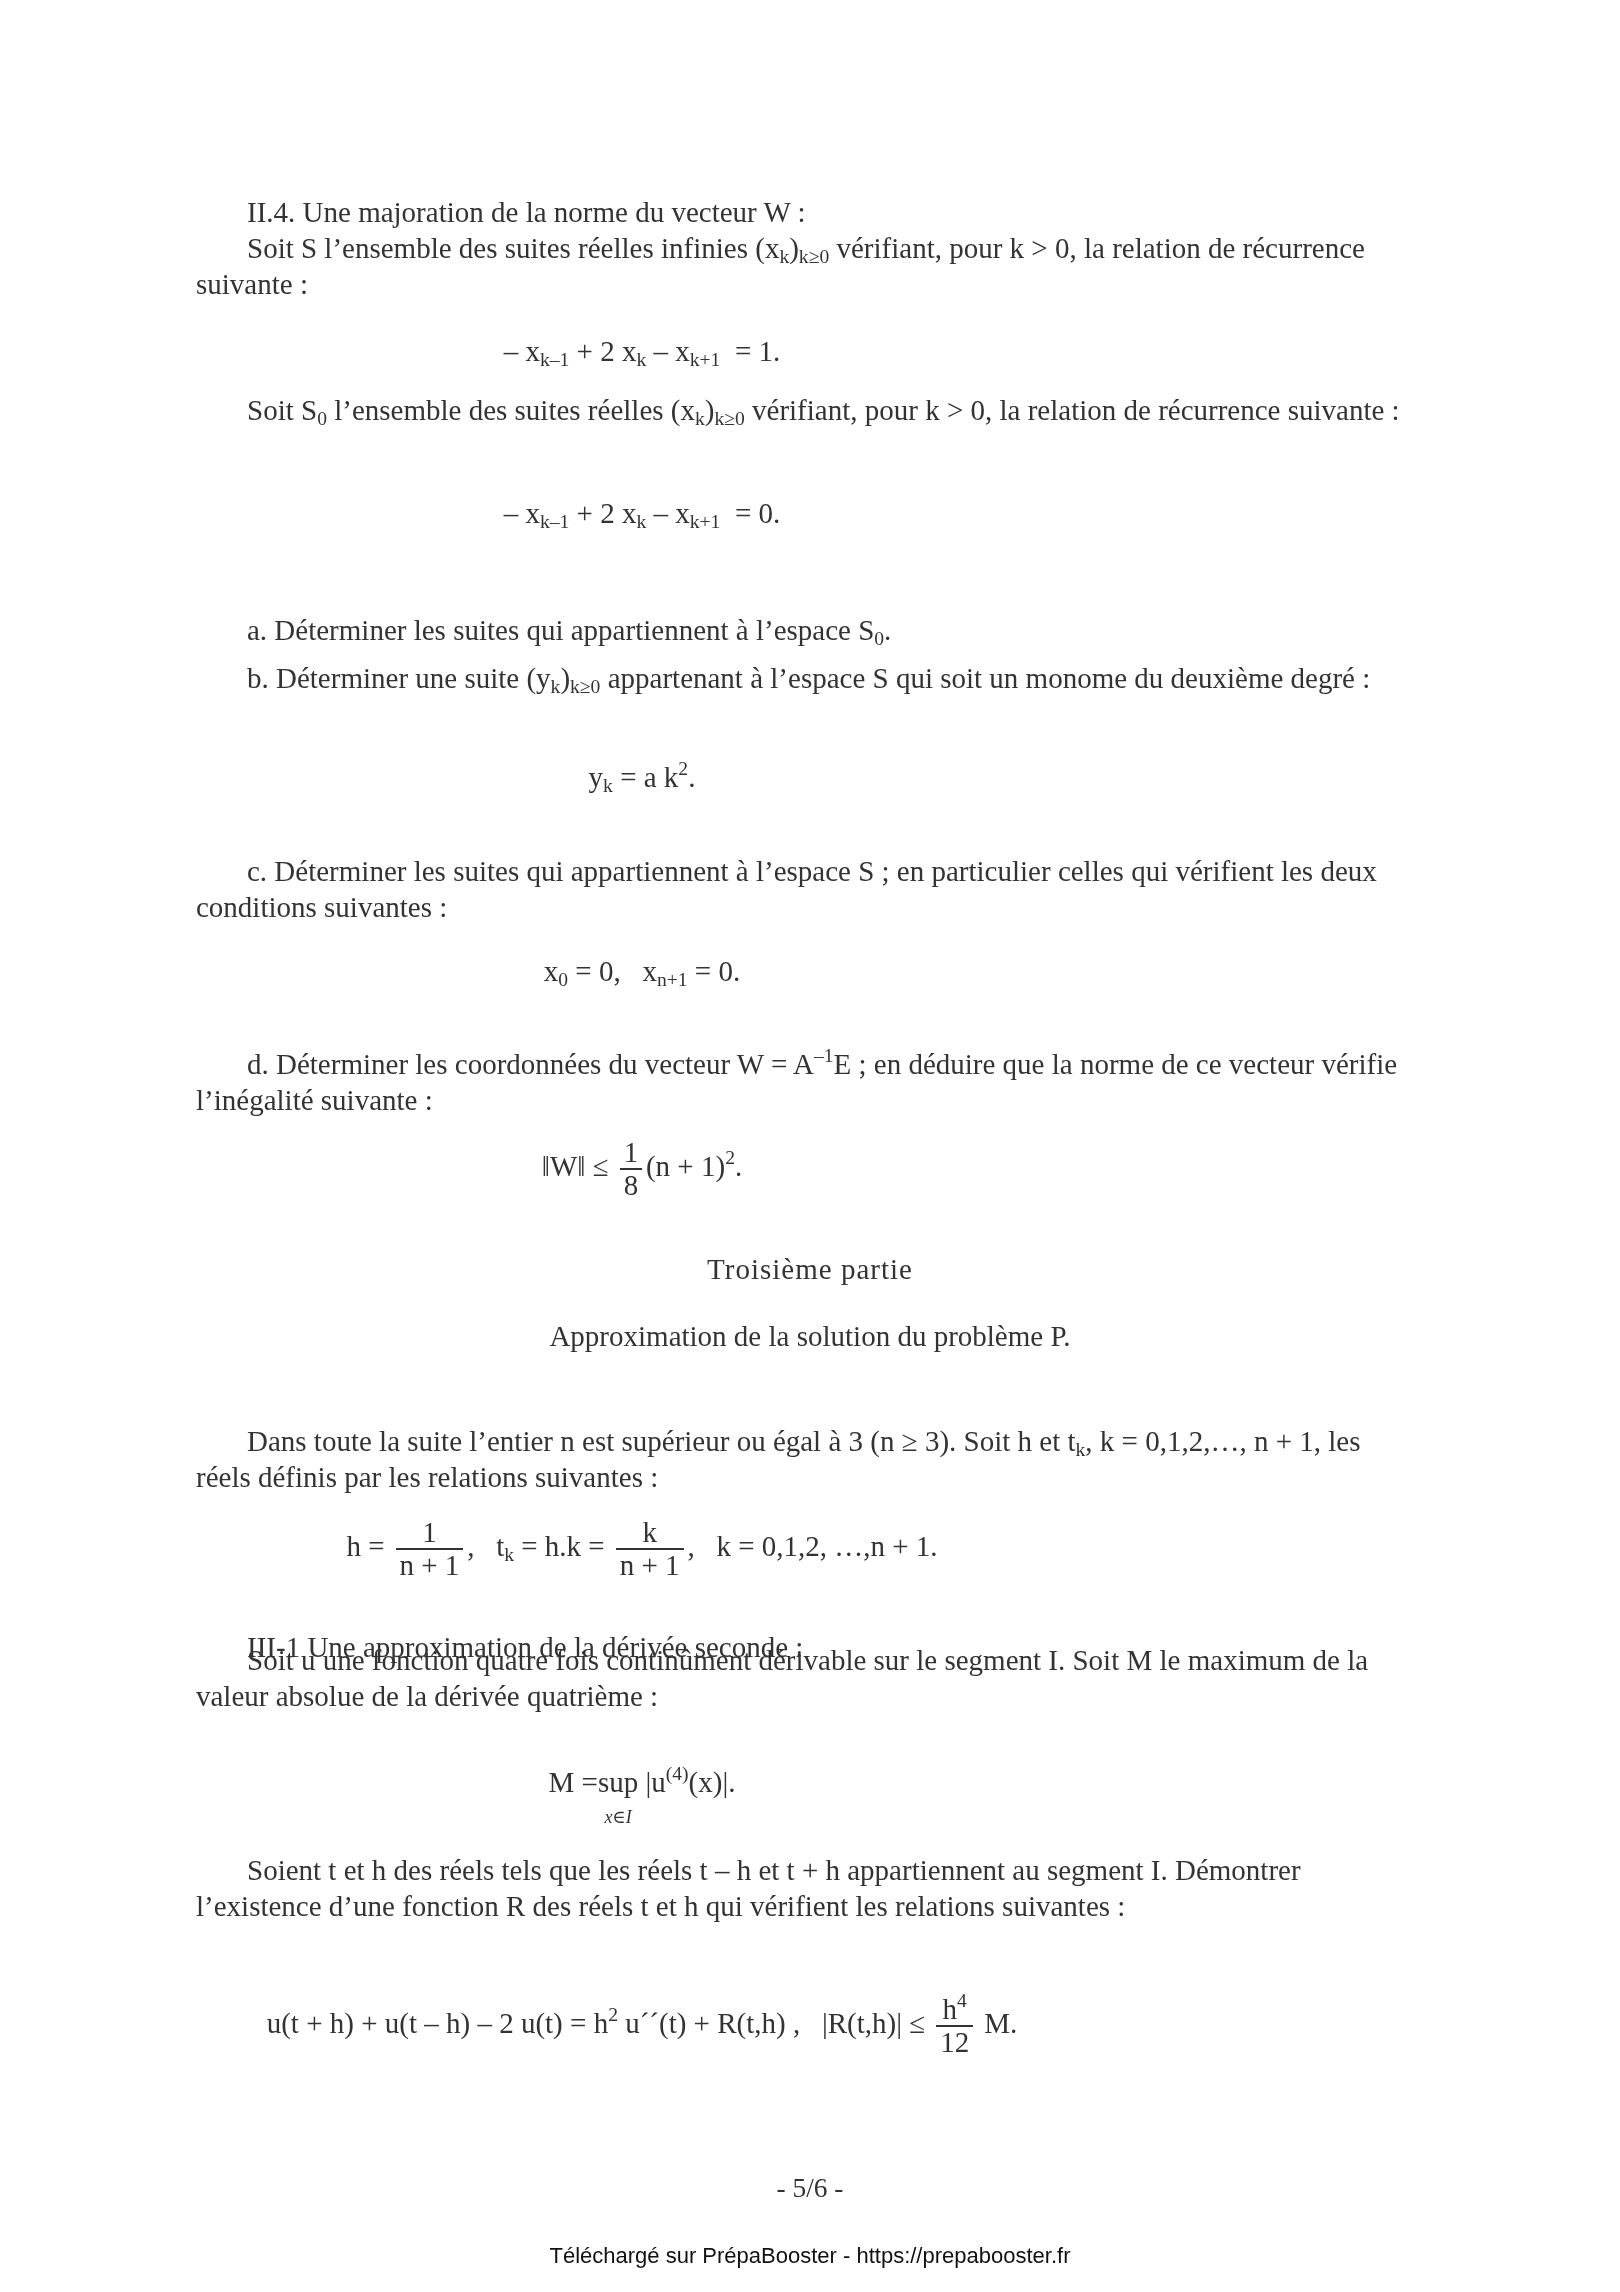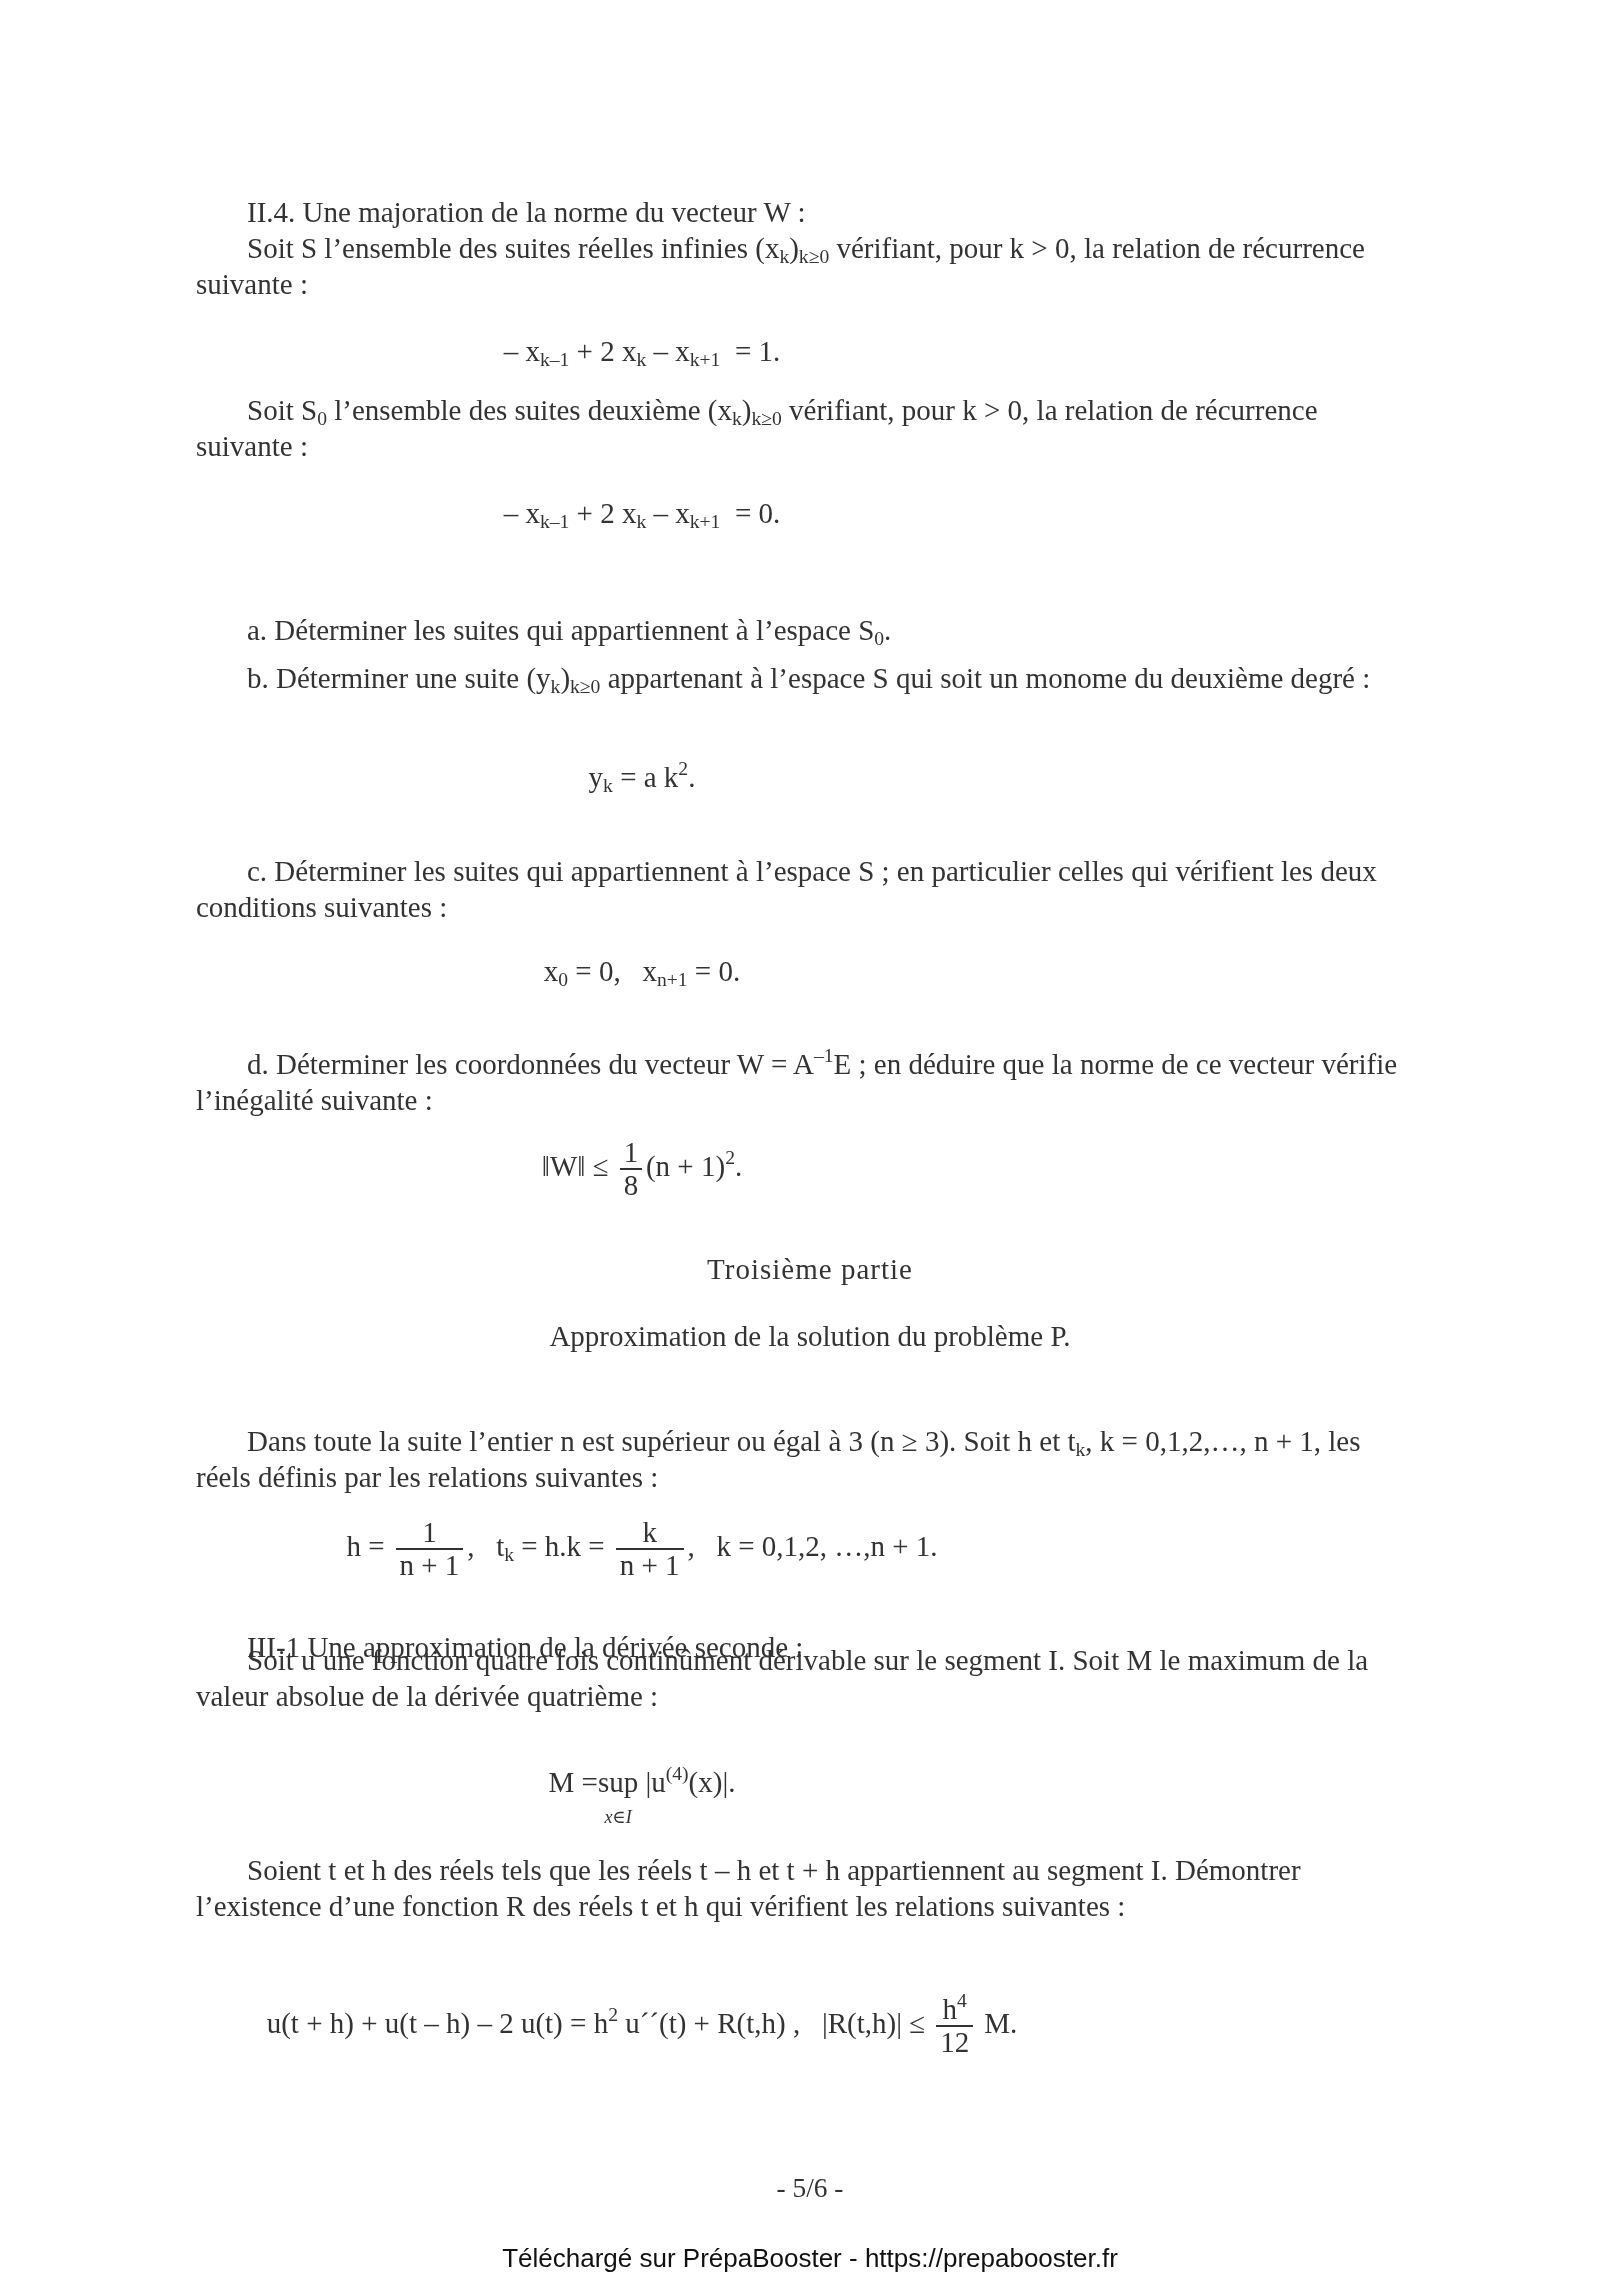--- a/index.html
+++ b/index.html
@@ -11,42 +11,42 @@
   .eq { position: absolute; left: 0; width: 1284px; text-align: center; font-size: 29px; line-height: 36px; white-space: nowrap; }
   .c { position: absolute; left: 0; width: 1620px; text-align: center; font-size: 29px; }
   sub { font-size: 19.6px; vertical-align: -4.9px; line-height: 0; }
   sup { font-size: 19.6px; vertical-align: 11.8px; line-height: 0; }
   .frac { display: inline-block; vertical-align: middle; text-align: center; margin: 0 3.9px; }
   .frac > span { display: block; line-height: 31px; padding: 0 3.9px; }
   .frac > span.num { border-bottom: 2px solid #333; }
   .under { display: inline-block; position: relative; }
   .under .below { position: absolute; left: 50%; transform: translateX(-50%); top: 35px; font-size: 18px; font-style: italic; }
   .footer { position: absolute; left: 0; width: 1620px; text-align: center;
-            font-family: "Liberation Sans", "DejaVu Sans", sans-serif; font-size: 26px; color: #111111; }
+            font-family: "Liberation Sans", "DejaVu Sans", sans-serif; font-size: 22px; color: #111111; }
 </style>
 </head>
 <body>
 
 <div class="page">
 
   <div class="p ind" style="top:194px;">
     <span>II.4. Une majoration de la norme du vecteur W :</span>
   </div>
   <div class="p ind" style="top:230px;">
     <span>Soit S l’ensemble des suites réelles infinies (x</span><sub>k</sub>)<sub>k≥0</sub>
     <span>vérifiant, pour k &gt; 0, la relation de récurrence suivante :</span>
   </div>
 
   <div class="eq" style="top:333px;">
     – x<sub>k–1</sub> + 2 x<sub>k</sub> – x<sub>k+1</sub> &nbsp;= 1.
   </div>
 
   <div class="p ind" style="top:392px;">
     <span>Soit S</span><sub>0</sub>
-    <span>l’ensemble des suites deuxième (x</span><sub>k</sub>)<sub>k≥0</sub>
+    <span>l’ensemble des suites réelles (x</span><sub>k</sub>)<sub>k≥0</sub>
     <span>vérifiant, pour k &gt; 0, la relation de récurrence suivante :</span>
   </div>
 
   <div class="eq" style="top:495px;">
     – x<sub>k–1</sub> + 2 x<sub>k</sub> – x<sub>k+1</sub> &nbsp;= 0.
   </div>
 
   <div class="p ind" style="top:588px;margin-top:24px;">
     <span>a. Déterminer les suites qui appartiennent à l’espace S</span><sub>0</sub>.
   </div>

